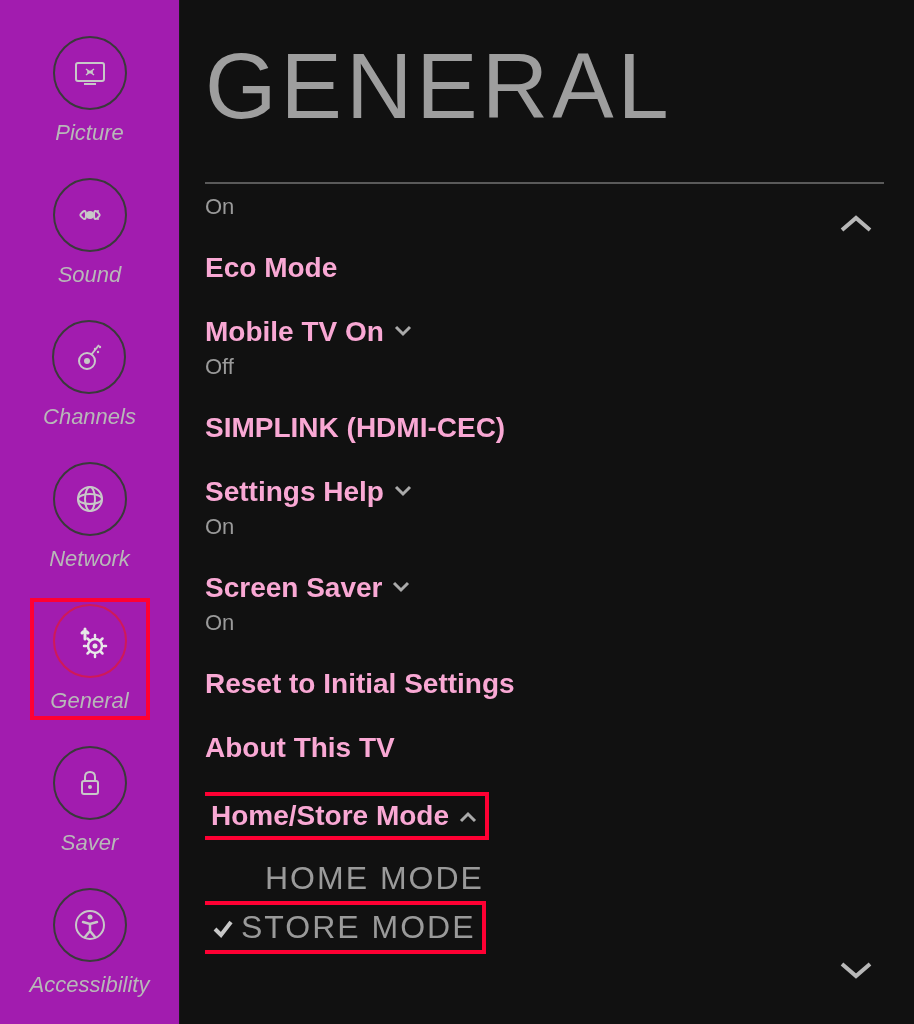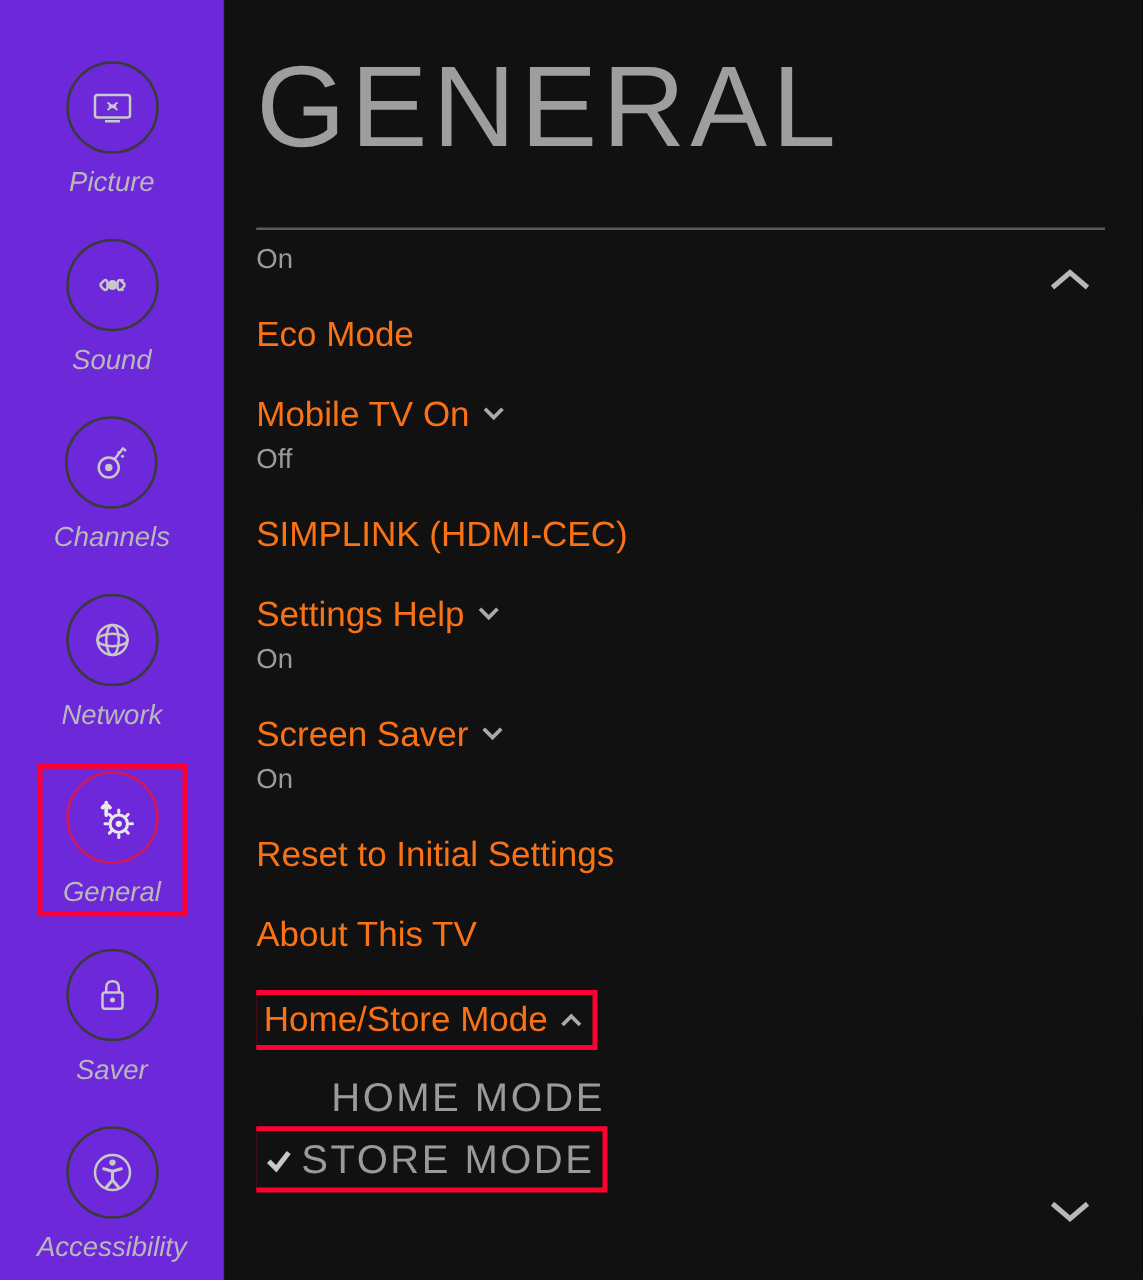--- a/index.html
+++ b/index.html
@@ -12,25 +12,25 @@
     overflow: hidden;
   }
   .app {
     display: flex;
     width: 100%;
     height: 100%;
   }
   
   .sidebar {
     width: 180px;
-    background: #6d28d9;
+    background: #a21caf;
     display: flex;
     flex-direction: column;
     align-items: center;
-    padding-top: 43px;
+    padding-top: 30px;
     gap: 20px;
     flex-shrink: 0;
     border-right: 1px solid #1a1a1a;
   }
   .sidebar-item {
     display: flex;
     flex-direction: column;
     align-items: center;
     gap: 10px;
     cursor: pointer;
@@ -97,22 +97,22 @@
   .list {
     display: flex;
     flex-direction: column;
     gap: 16px;
   }
   .row {
     padding: 10px 0 6px 0;
   }
   .row-label {
     font-size: 28px;
-    font-weight: 400;
-    color: #f97316;
+    font-weight: 700;
+    color: #f9a8d4;
     display: flex;
     align-items: center;
     gap: 8px;
   }
   .row-value {
     font-size: 22px;
     font-weight: 400;
     color: #9a9a9a;
     margin-top: 6px;
   }

